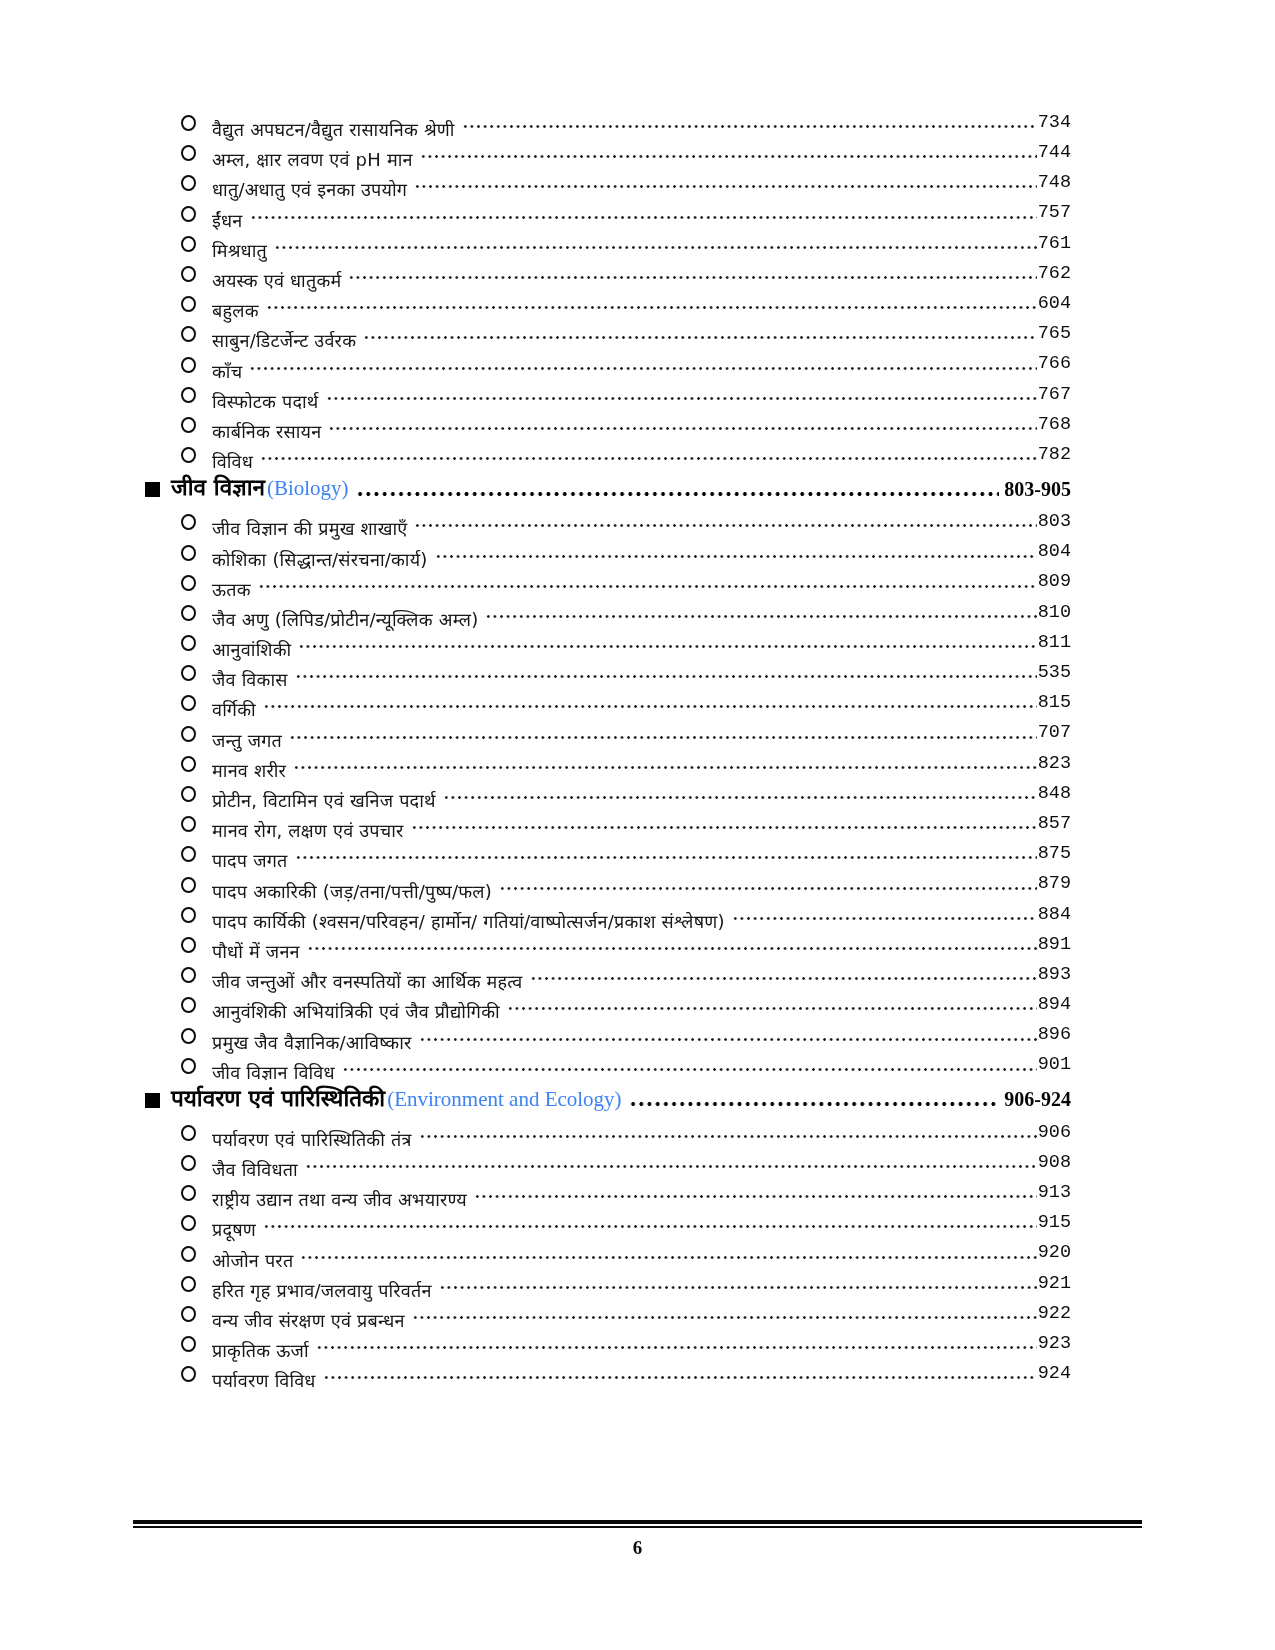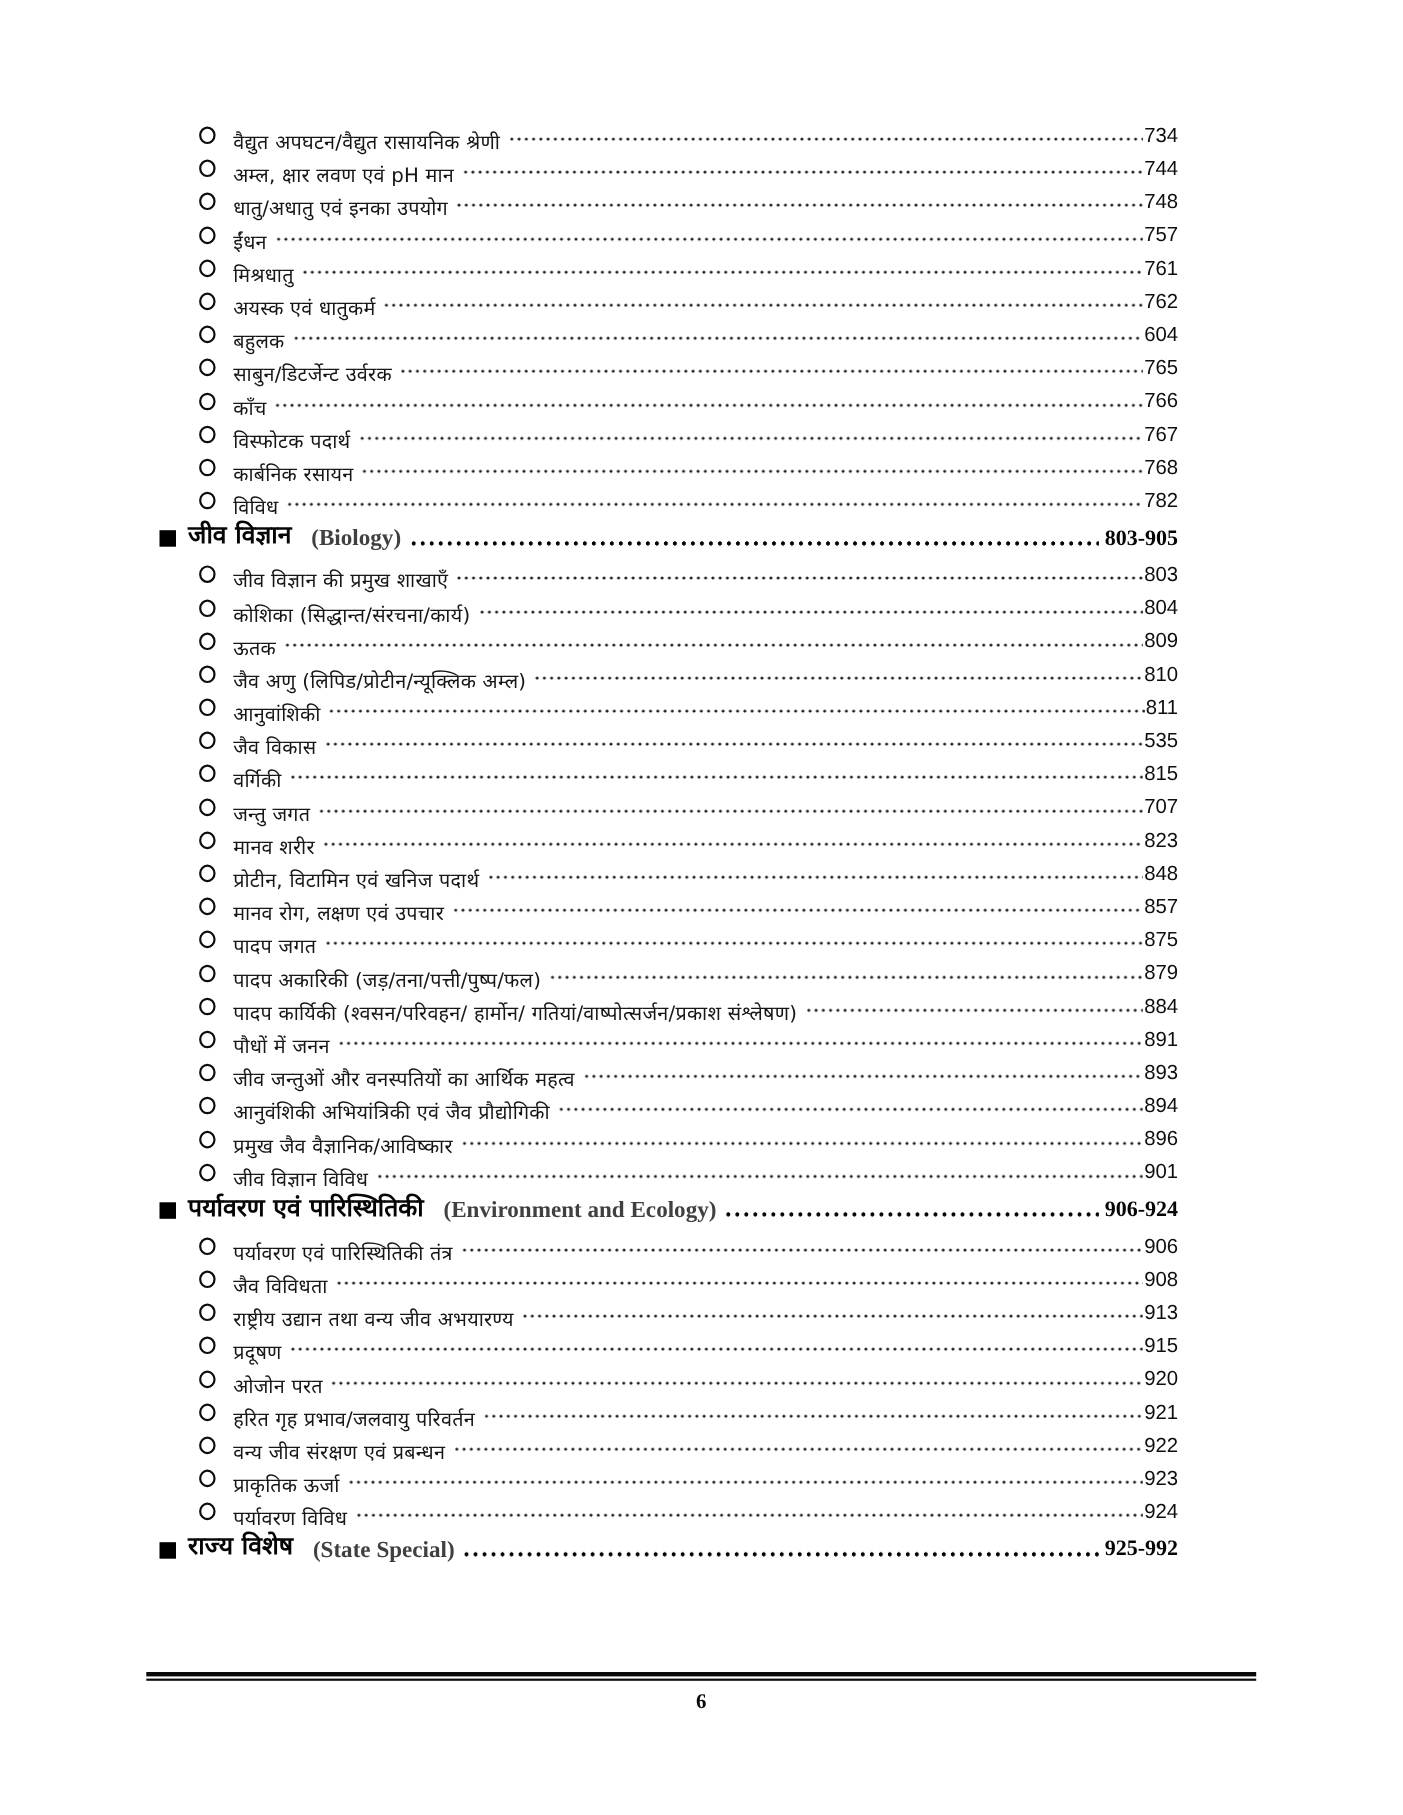--- a/index.html
+++ b/index.html
@@ -59,21 +59,21 @@
     background-position: left center;
   }
   .leader--bold {
     height: 8px;
     margin-top: 10px;
     background-image: radial-gradient(circle, #000 1.7px, rgba(0,0,0,0) 2.1px);
     background-size: 8.2px 8px;
   }
   .item-page {
     flex: none;
-    font-family: Liberation Sans, sans-serif;
+    font-family: Liberation Mono, monospace;
     font-size: 18.5px;
     line-height: 1;
     color: #0e0e0e;
   }
   
   .toc-heading {
     display: flex;
     align-items: center;
     height: 37px;
   }
@@ -91,25 +91,25 @@
     font-weight: bold;
     line-height: 1;
     white-space: nowrap;
     color: #050505;
     padding-bottom: 3px;
   }
   .heading-en {
     flex: none;
     font-family: "Liberation Serif", serif;
     font-size: 21px;
-    font-weight: bold;
+    font-weight: normal;
     line-height: 1;
     white-space: nowrap;
-    margin-left: 18px;
-    color: #404040;
+    margin-left: 2px;
+    color: #3b82f6;
   }
   .heading-pages {
     flex: none;
     font-family: "Liberation Serif", serif;
     font-size: 20px;
     font-weight: bold;
     line-height: 1;
     margin-left: 4px;
     color: #050505;
   }
@@ -386,23 +386,16 @@
     <span class="item-label">प्राकृतिक ऊर्जा</span>
     <span class="leader"></span>
     <span class="item-page">923</span>
   </div>
     <div class="toc-item">
     <span class="o-bullet"></span>
     <span class="item-label">पर्यावरण विविध</span>
     <span class="leader"></span>
     <span class="item-page">924</span>
   </div>
-    <div class="toc-heading">
-    <span class="sq-bullet"></span>
-    <span class="heading-hi">राज्य विशेष</span>
-    <span class="heading-en">(State Special)</span>
-    <span class="leader leader--bold"></span>
-    <span class="heading-pages">925-992</span>
-  </div>
   </div>
 
 <div class="footer-rule"></div>
 <div class="footer-num">6</div>
 
 </body></html>

